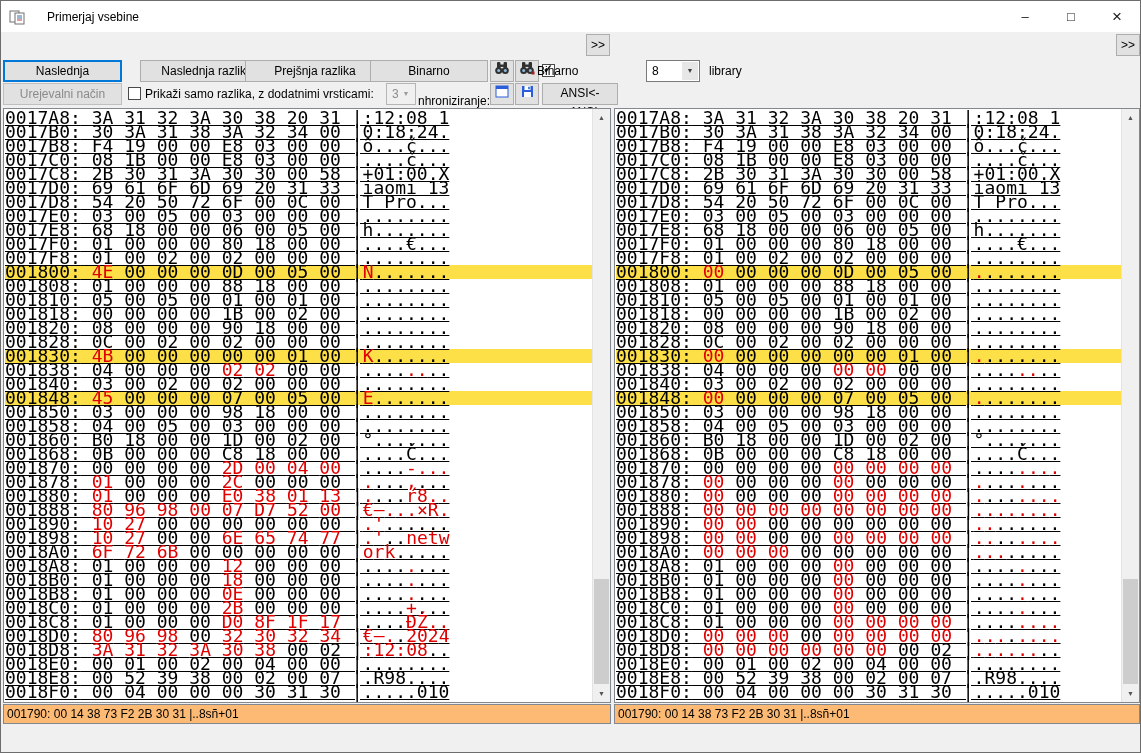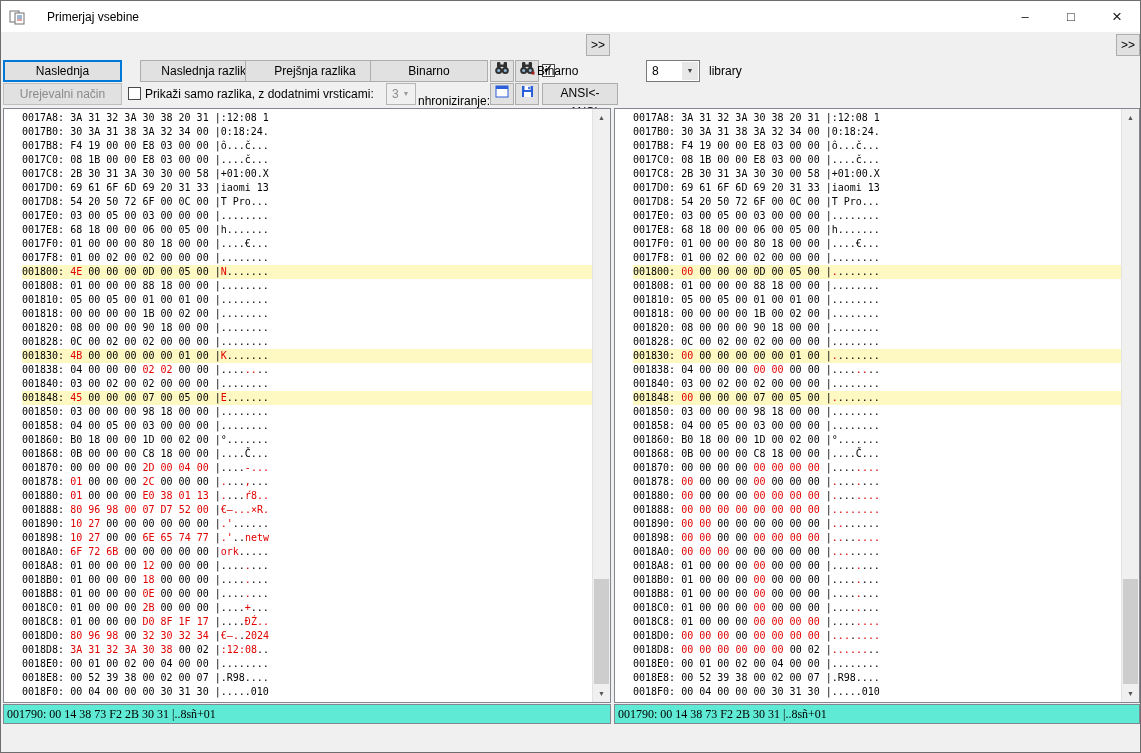--- a/index.html
+++ b/index.html
@@ -21,31 +21,31 @@
   .icbtn{display:flex;align-items:center;justify-content:center;}
   .lbl{position:absolute;white-space:nowrap;}
   .cb{position:absolute;width:13px;height:13px;background:#fff;border:1px solid #4a4a4a;box-sizing:border-box;}
   .cb .check{position:absolute;left:0px;top:-3px;font-size:12px;font-weight:bold;color:#101010;}
   .combo{position:absolute;top:0;height:22px;background:#fff;border:1px solid #7a7a7a;box-sizing:border-box;line-height:20px;padding-left:5px;}
   .combo .arrow{position:absolute;right:1px;top:1px;bottom:1px;width:16px;background:#e7e7e7;display:flex;align-items:center;justify-content:center;font-size:7px;color:#404040;}
   .combo.disabled{background:#f0f0f0;color:#8b8b8b;border-color:#b5b5b5;}
   .combo.disabled .arrow{color:#9a9a9a;background:#f0f0f0;}
   
   .pane{position:absolute;top:107px;height:595px;background:#fff;border:1px solid #828790;box-sizing:border-box;}
-  .hexcontent{position:absolute;left:0;top:0;right:17px;bottom:0;overflow:hidden;padding:2px 0 0 18px;font-family:"DejaVu Sans Mono","Liberation Mono",monospace;font-size:10px;white-space:pre;}
+  .hexcontent{position:absolute;left:0;top:0;right:17px;bottom:0;overflow:hidden;padding:2px 0 0 1px;font-family:"DejaVu Sans Mono","Liberation Mono",monospace;font-size:18px;white-space:pre;text-decoration:underline;}
   .hexrow{height:14px;line-height:14px;}
-  .hexrow.sel{background:#fef9c3;}
+  .hexrow.sel{background:#fde047;}
   .rd{color:#e00000;}
   .vscroll{position:absolute;right:0;top:0;bottom:0;width:17px;background:#f0f0f0;border-left:1px solid #e3e3e3;}
   .sb-btn{position:absolute;left:0;width:17px;height:17px;display:flex;align-items:center;justify-content:center;font-size:7px;color:#555;}
   .sb-btn.up{top:0;}
   .sb-btn.down{bottom:0;}
   .sb-thumb{position:absolute;left:1px;width:15px;background:#cdcdcd;}
   
-  .mini{position:absolute;top:703px;height:20px;background:#5eead4;border:1px solid #828790;box-sizing:border-box;font-family:Liberation Serif, serif;font-size:12px;white-space:pre;padding:1px 0 0 3px;overflow:hidden;}
+  .mini{position:absolute;top:703px;height:20px;background:#fdba74;border:1px solid #828790;box-sizing:border-box;font-family:Liberation Sans, sans-serif;font-size:12px;white-space:pre;padding:1px 0 0 3px;overflow:hidden;}
   .mini .hexrow{height:16px;line-height:16px;}
   
   .statusbar{position:absolute;left:0;right:0;bottom:0;height:28px;background:#f0f0f0;border-top:1px solid #d9d9d9;}
   .status-iconbox{position:absolute;left:3px;top:4px;width:20px;height:19px;border:1px solid #c3c3c3;display:flex;align-items:center;justify-content:center;background:#f0f0f0;}
   .status-text{position:absolute;left:30px;top:7px;}
 </style>
 </head>
 <body>
 
 <div class="window">

